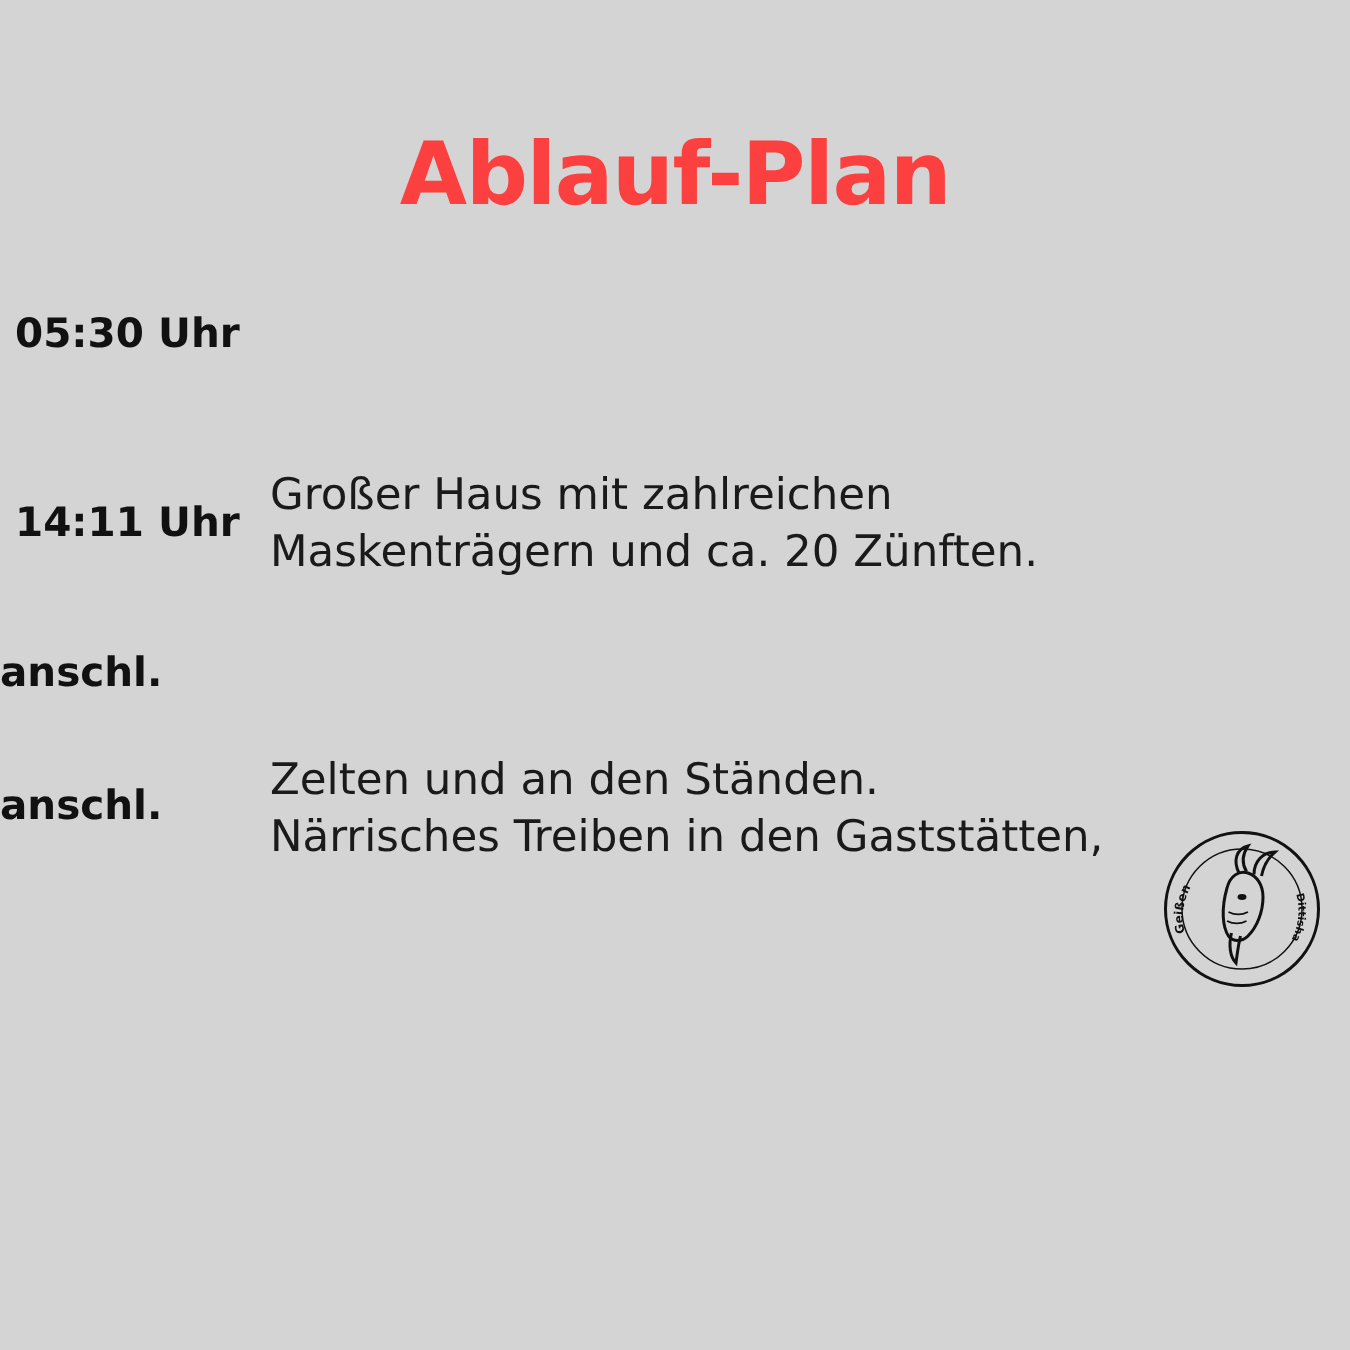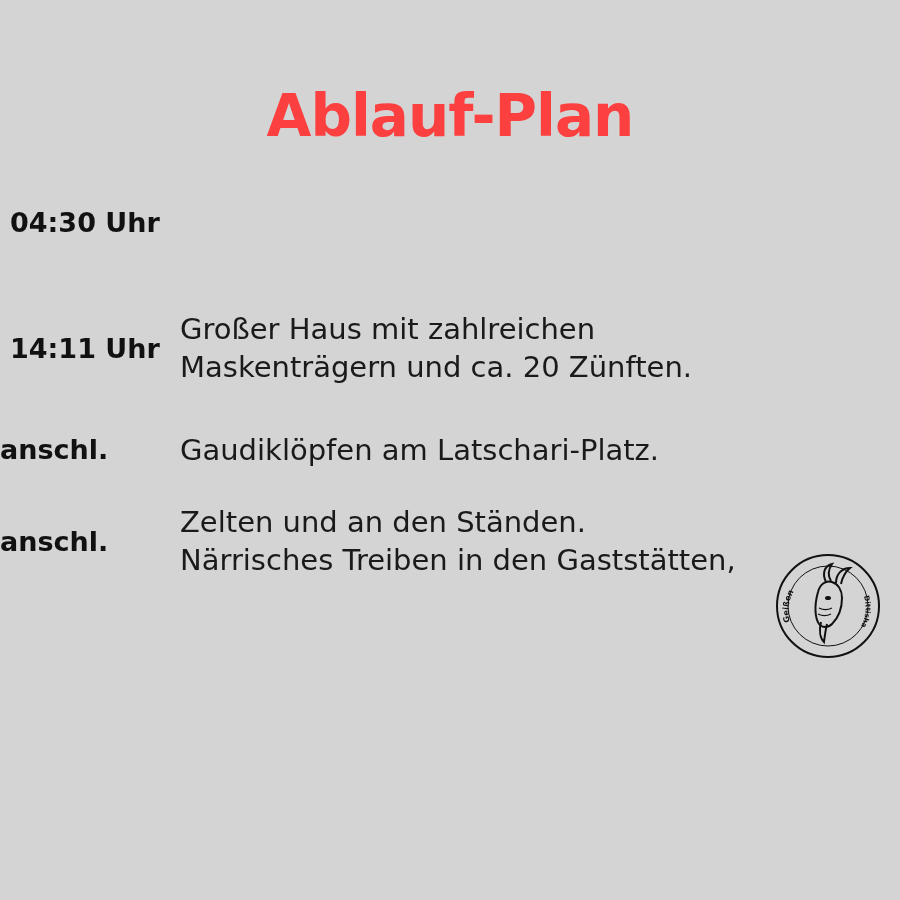--- a/index.html
+++ b/index.html
@@ -87,36 +87,33 @@
 </head>
 <body>
 
 <div class="poster">
 
   <div class="title">Ablauf-Plan</div>
 
   <div class="schedule">
 
     <div class="row gap-lg">
-      <div class="row-time left-bleed">04:30 Uhr</div>
+      <div class="row-time left-bleed">05:30 Uhr</div>
     </div>
 
     <div class="row gap-md">
       <div class="row-time left-bleed">14:11 Uhr</div>
       <div class="row-desc">
         <span class="line">Großer Haus mit zahlreichen</span>
         <span class="line">Maskenträgern und ca. 20 Zünften.</span>
       </div>
     </div>
 
     <div class="row gap-sm">
       <div class="row-time">anschl.</div>
-      <div class="row-desc">
-        <span class="line">Gaudiklöpfen am Latschari-Platz.</span>
-      </div>
     </div>
 
     <div class="row">
       <div class="row-time">anschl.</div>
       <div class="row-desc">
         <span class="line">Zelten und an den Ständen.</span>
         <span class="line">Närrisches Treiben in den Gaststätten,</span>
       </div>
     </div>
 

